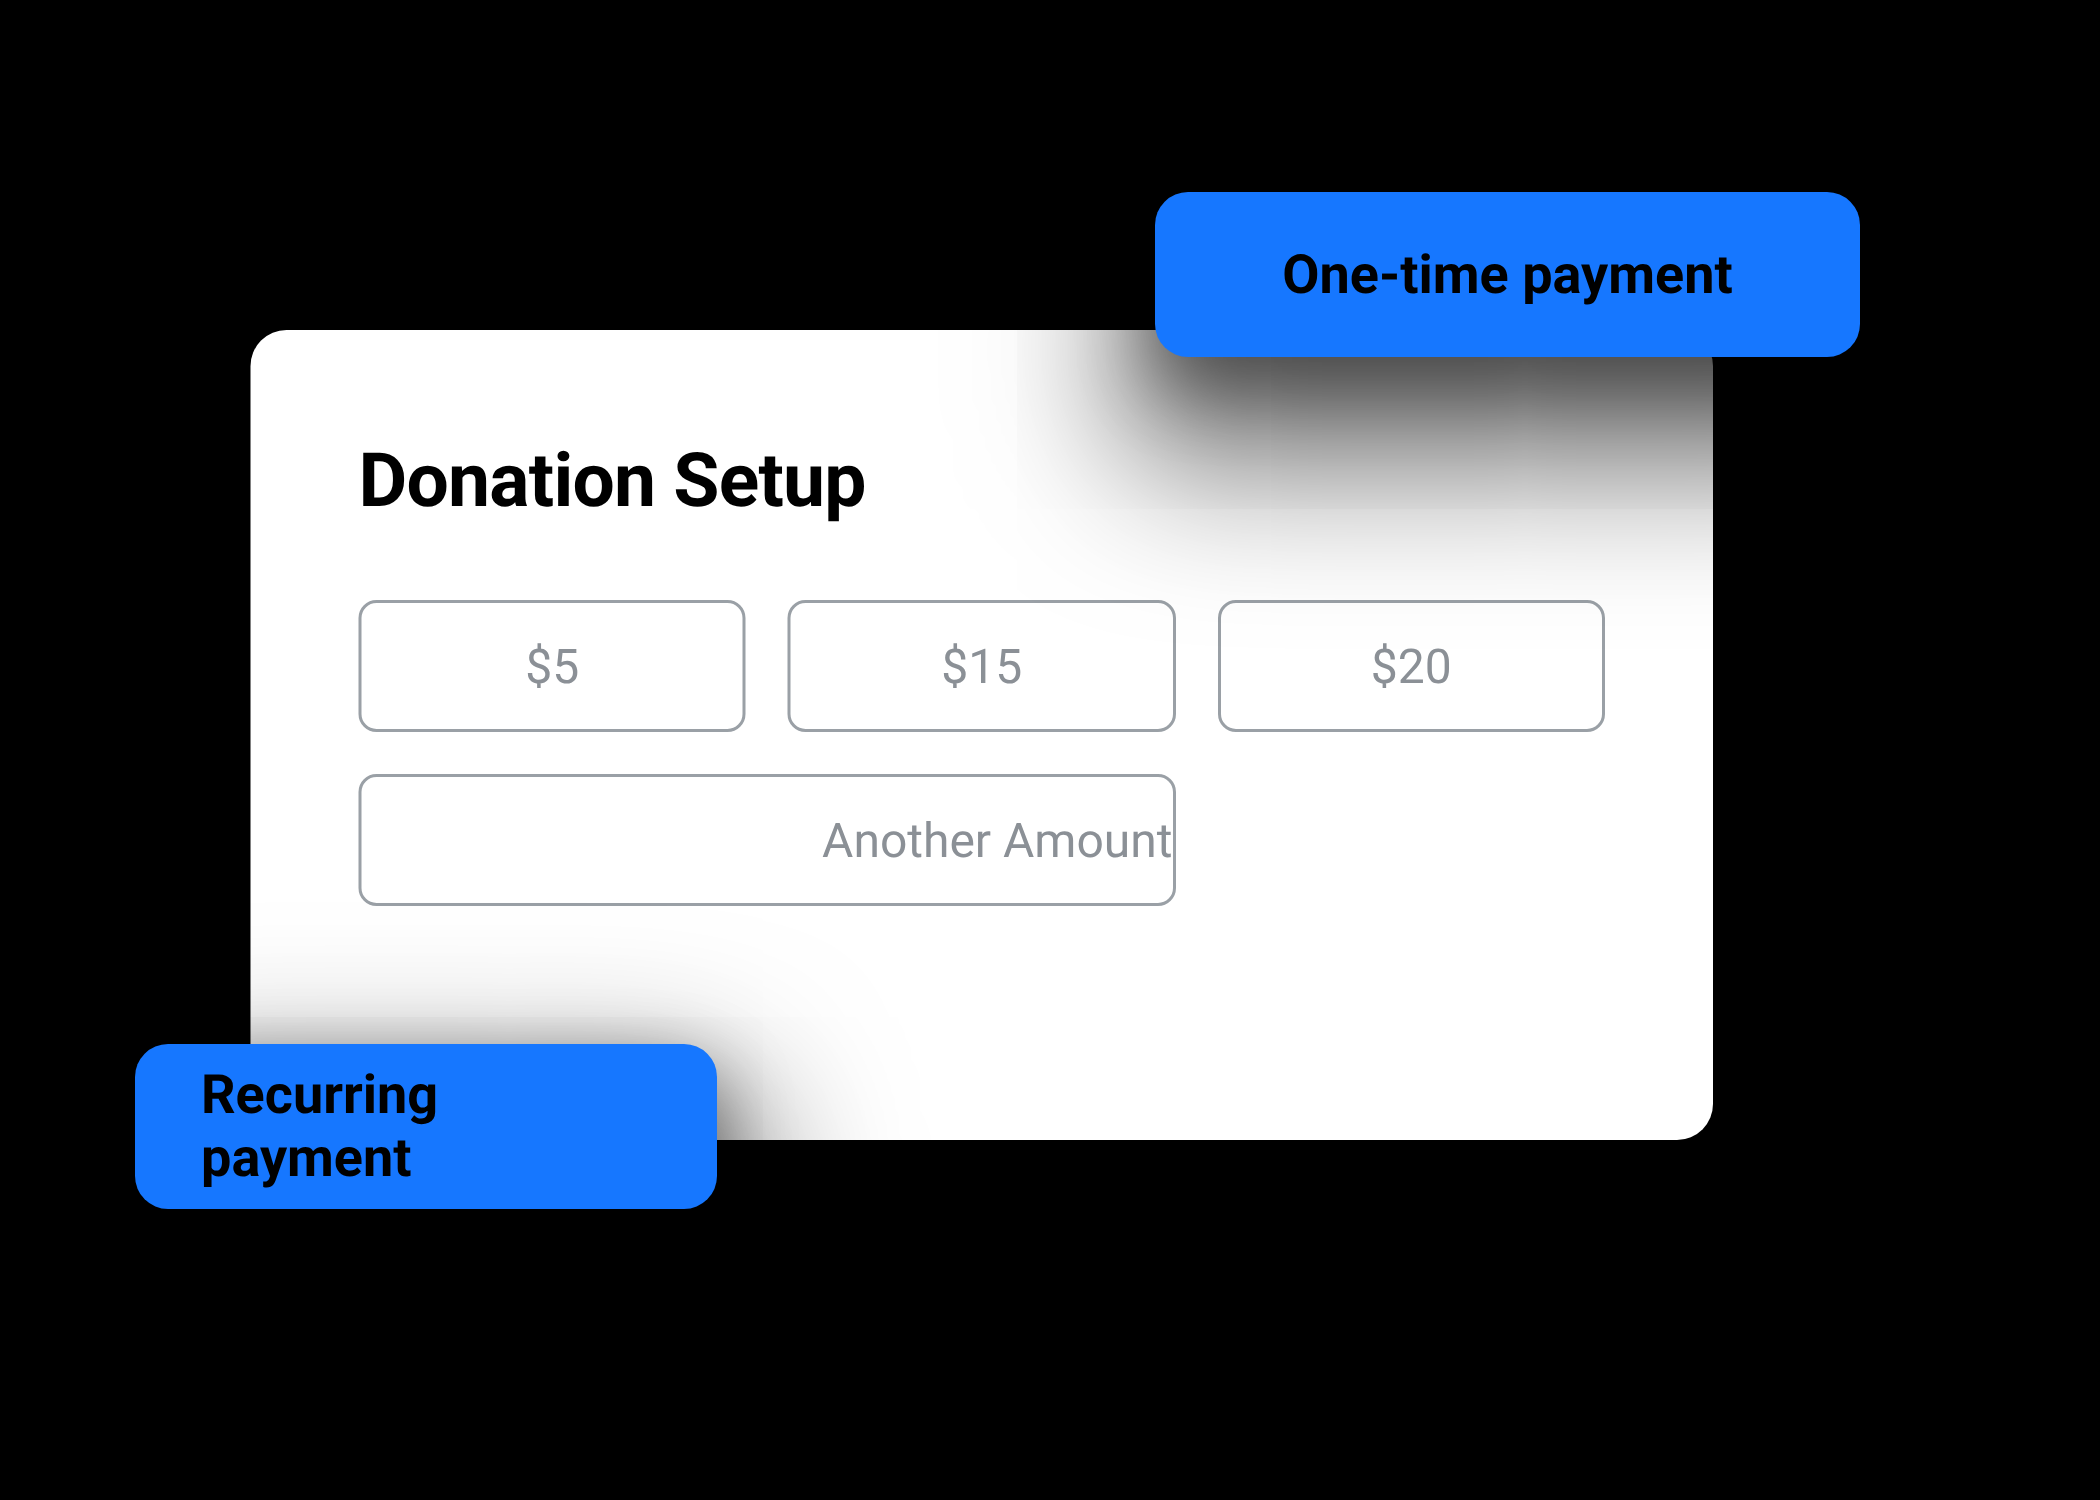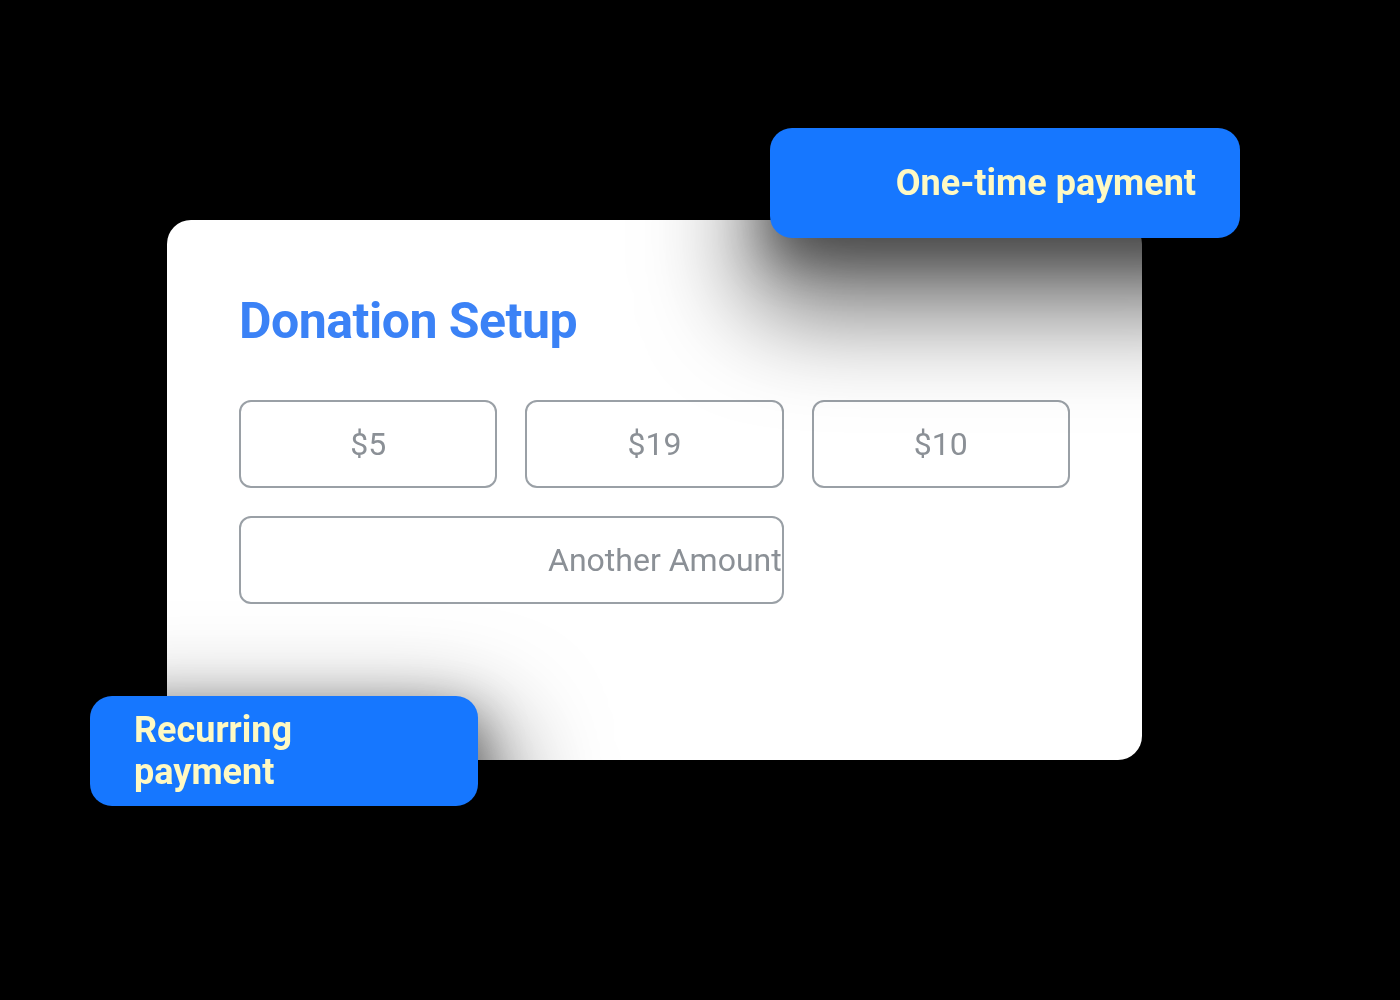--- a/index.html
+++ b/index.html
@@ -29,21 +29,21 @@
       width: 975px;
       height: 540px;
       background: #ffffff;
       border-radius: 24px;
       box-shadow: 0 60px 120px 40px rgba(0,0,0,0.55), 0 20px 60px rgba(0,0,0,0.45);
       padding: 72px 72px 60px 72px;
     }
     .card-title {
       font-size: 50px;
       font-weight: 700;
-      color: #3b82f6;
+      color: #000000;
       letter-spacing: -0.5px;
       margin-bottom: 50px;
     }
     .amount-grid {
       display: grid;
       grid-template-columns: repeat(3, 1fr);
       grid-template-rows: auto auto;
       gap: 28px 28px;
       width: 100%;
     }
@@ -61,27 +61,27 @@
       cursor: pointer;
       user-select: none;
     }
     .amount-btn.wide {
       grid-column: span 2;
       justify-content: flex-end;
     }
     .pill {
       position: absolute;
       background: #1677ff;
-      color: #fef9c3;
+      color: #000000;
       font-size: 36px;
       font-weight: 700;
       border-radius: 22px;
       display: flex;
       align-items: center;
-      justify-content: flex-end;
+      justify-content: center;
       cursor: pointer;
       user-select: none;
       padding: 0 44px;
       height: 110px;
       box-shadow: 0 50px 100px 25px rgba(0,0,0,0.55), 0 18px 50px rgba(0,0,0,0.45);
     }
     .pill-top {
       top: 128px;
       left: 770px;
       width: 470px;
@@ -98,24 +98,24 @@
 <div class="stage">
 
   <div class="card">
     <h1 class="card-title">Donation Setup</h1>
 
     <div class="amount-grid">
       <div class="amount-btn">
         <span>$5</span>
       </div>
       <div class="amount-btn">
-        <span>$19</span>
+        <span>$15</span>
       </div>
       <div class="amount-btn">
-        <span>$10</span>
+        <span>$20</span>
       </div>
       <div class="amount-btn wide">
         <span>Another Amount</span>
       </div>
     </div>
   </div>
 
   <div class="pill pill-top">
     <span>One-time payment</span>
   </div>

